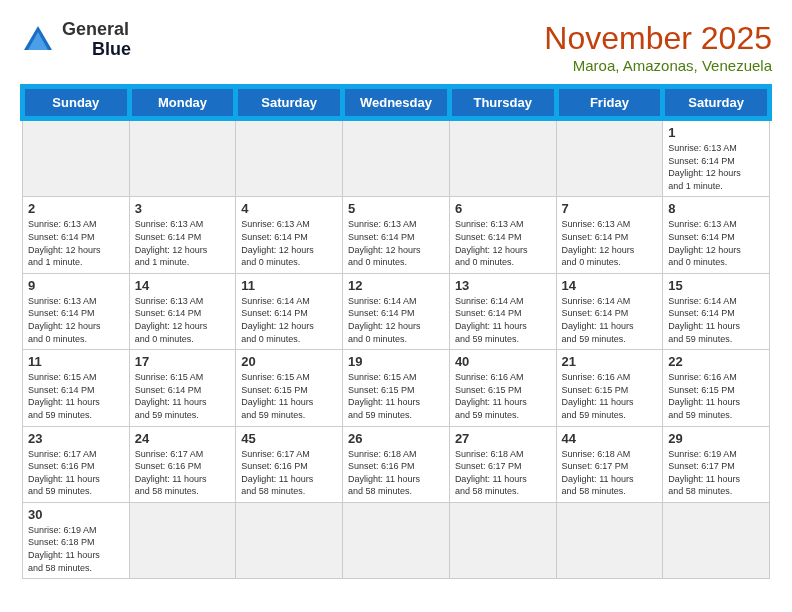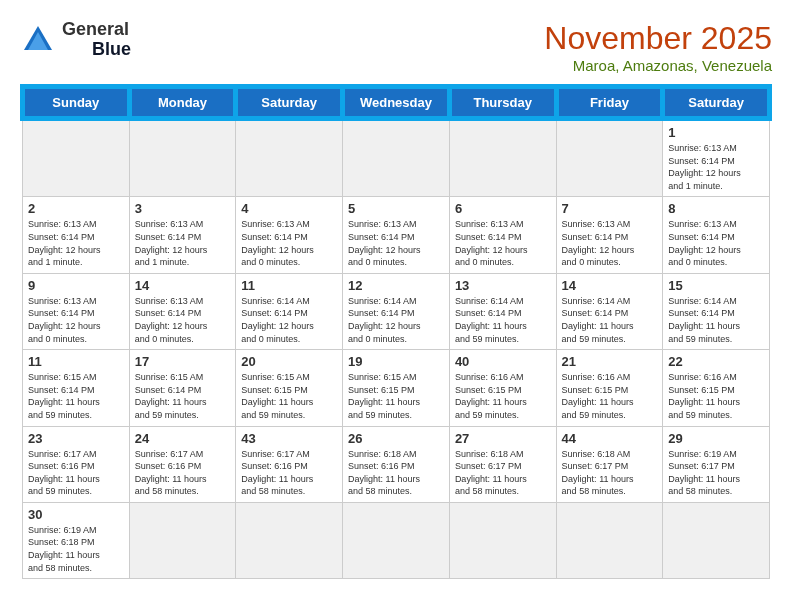--- a/index.html
+++ b/index.html
@@ -300,21 +300,21 @@
 and 59 minutes.</div>
         </td>
         <td>
           <span class="day-number">24</span>
           <div class="day-info" style="white-space: pre-wrap;">Sunrise: 6:17 AM
 Sunset: 6:16 PM
 Daylight: 11 hours
 and 58 minutes.</div>
         </td>
         <td>
-          <span class="day-number">43</span>
+          <span class="day-number">45</span>
           <div class="day-info" style="white-space: pre-wrap;">Sunrise: 6:17 AM
 Sunset: 6:16 PM
 Daylight: 11 hours
 and 58 minutes.</div>
         </td>
         <td>
           <span class="day-number">26</span>
           <div class="day-info" style="white-space: pre-wrap;">Sunrise: 6:18 AM
 Sunset: 6:16 PM
 Daylight: 11 hours

